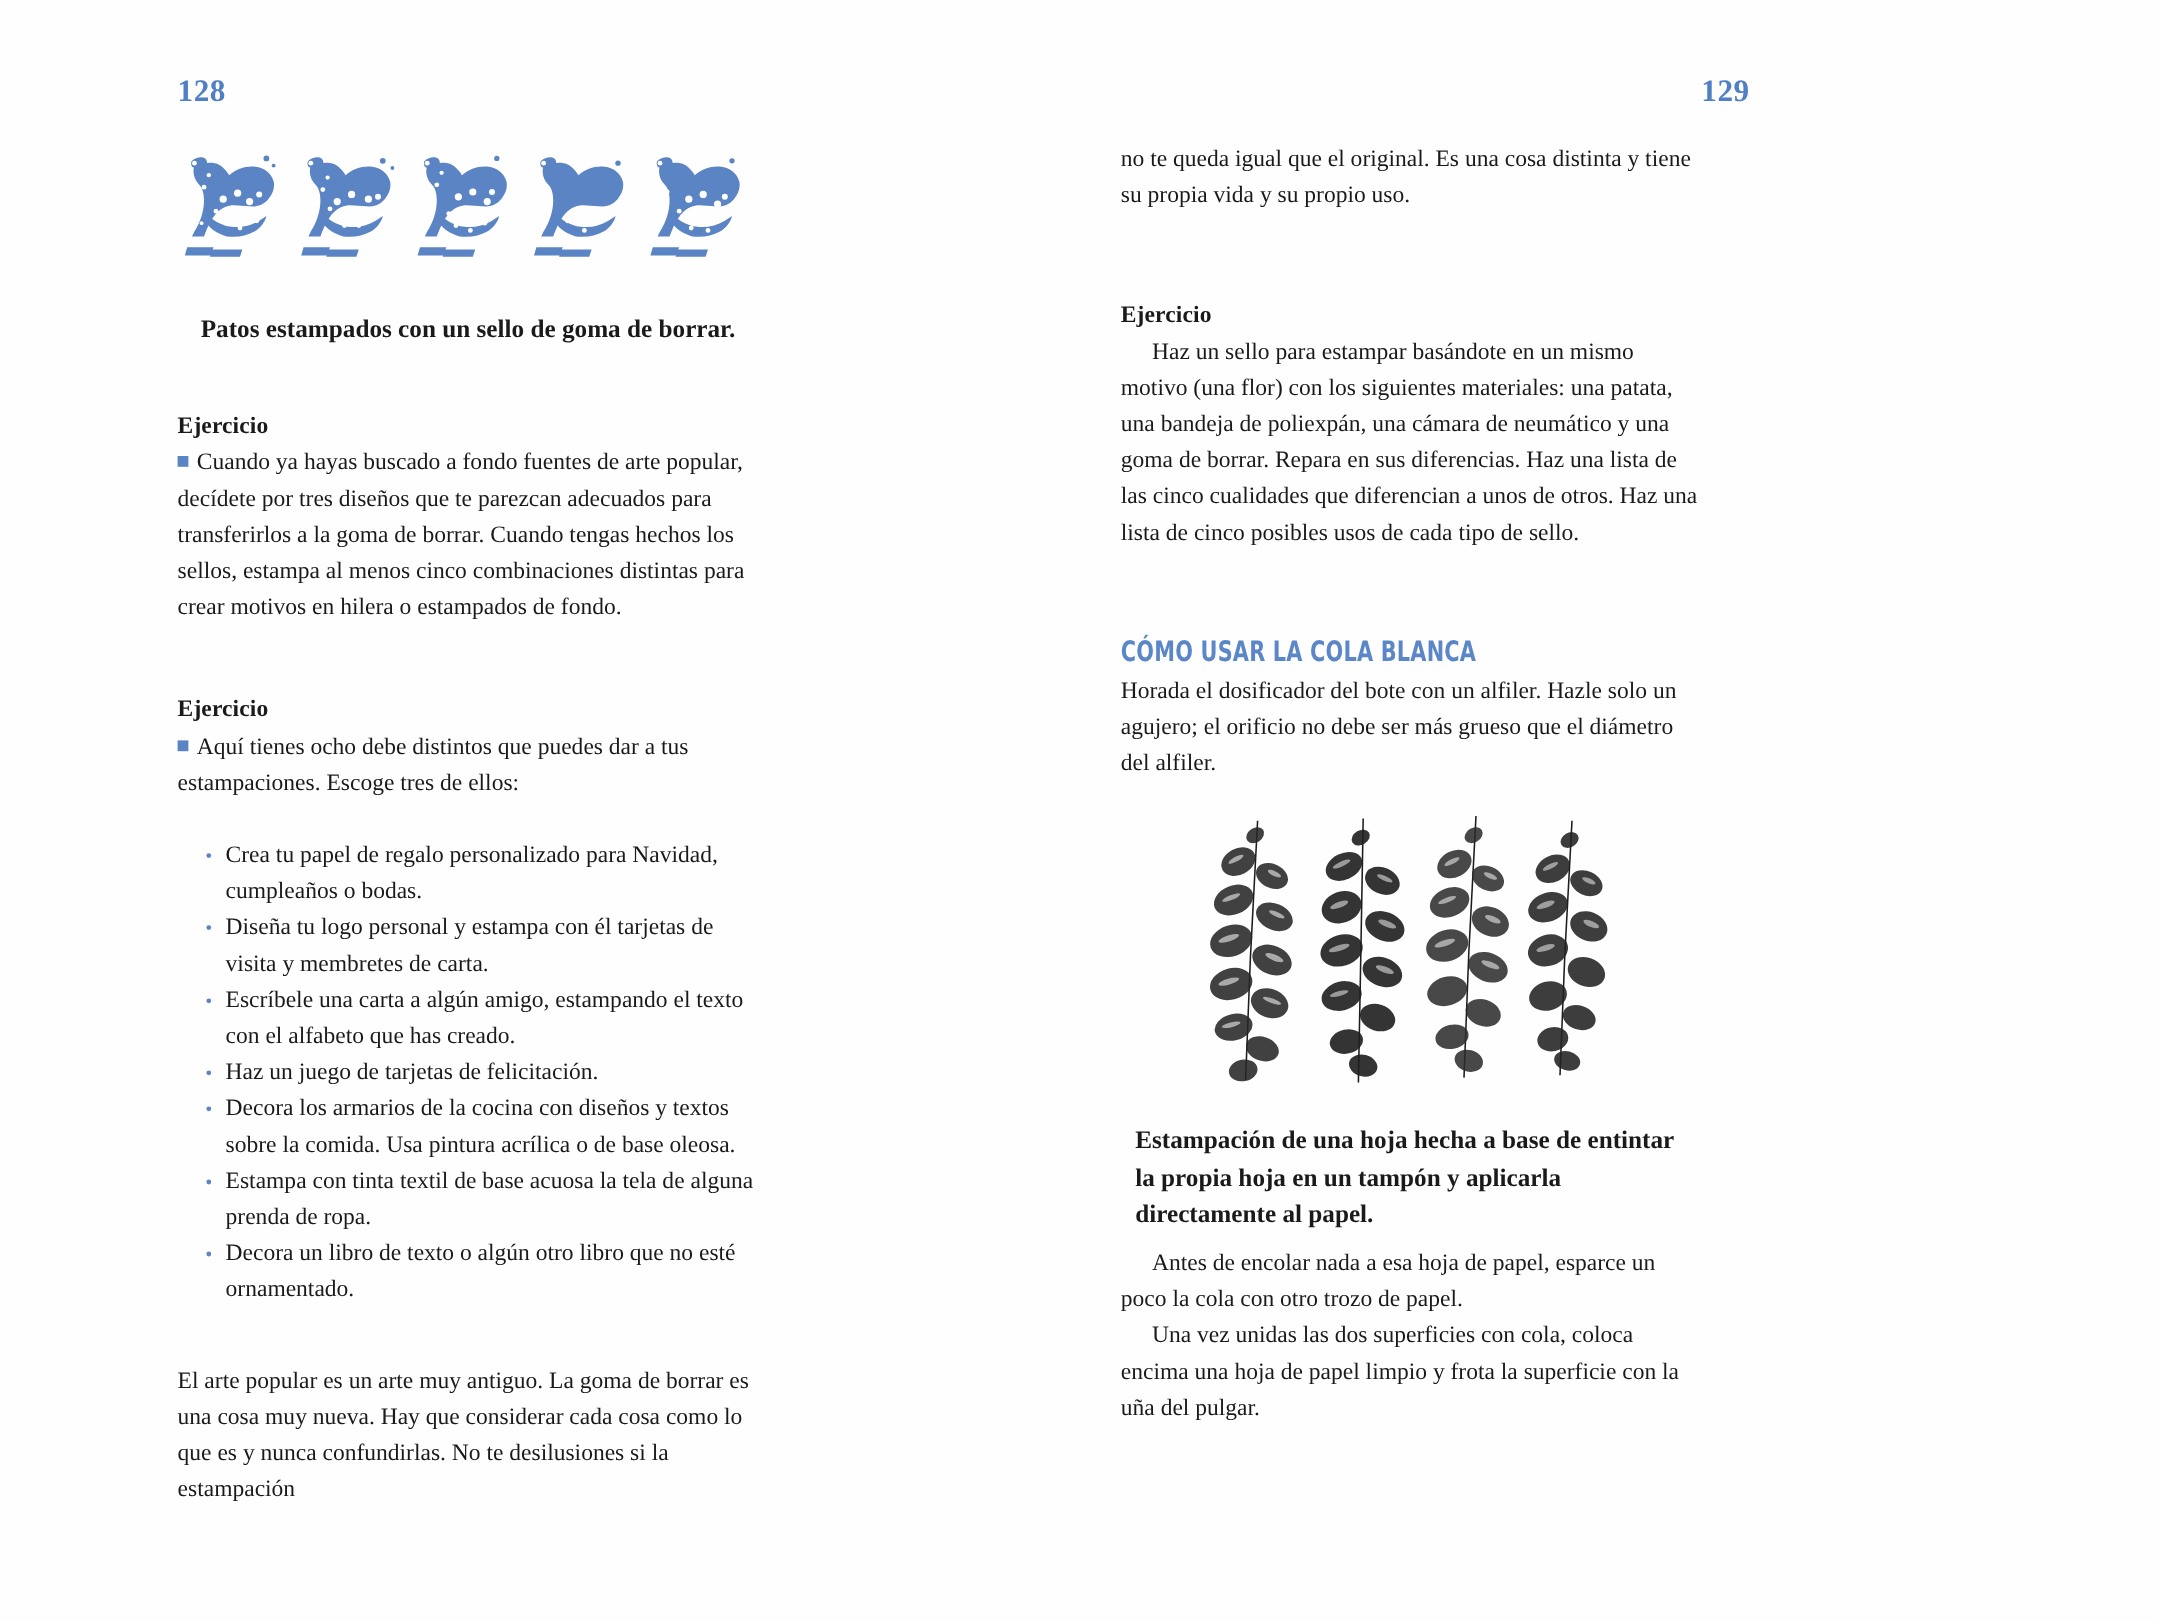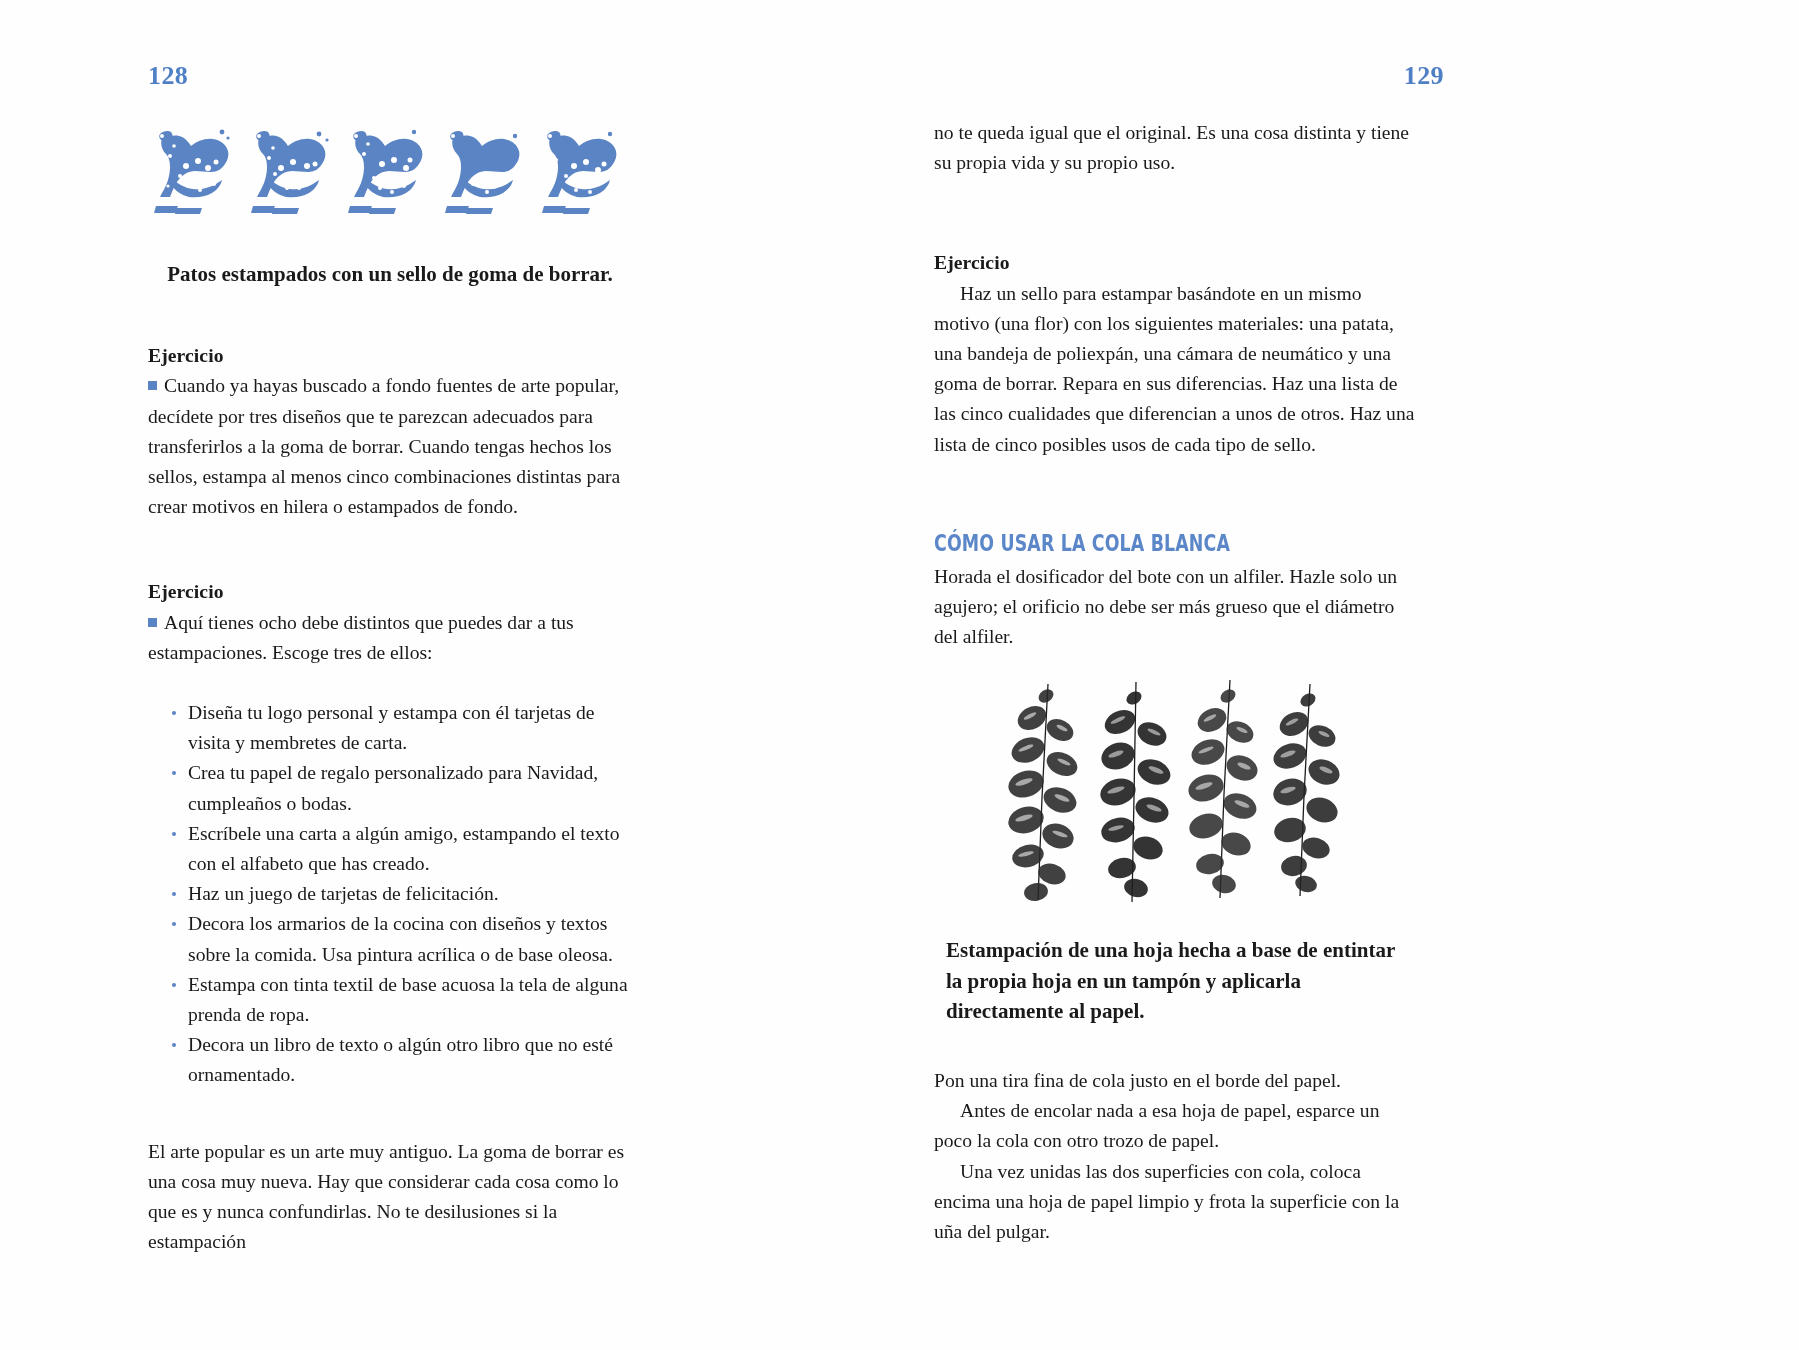--- a/index.html
+++ b/index.html
@@ -34,21 +34,21 @@
   .folio {
     position: absolute;
     top: 61px;
     font-family: "Liberation Serif", "DejaVu Serif", serif;
     font-weight: 700;
     font-size: 26px;
     letter-spacing: 0.4px;
     color: #4f7fc4;
   }
   .folio-left  { left: 148px; }
-  .folio-right { right: 355px; }
+  .folio-right { right: 341px; }
 
   .col {
     position: absolute;
     top: 118px;
     width: 484px;
     font-size: 19.6px;
     line-height: 30.2px;
     text-align: left;
   }
   .col-left  { left: 148px; }
@@ -287,22 +287,22 @@
 
       <p class="caption caption-center">Patos estampados con un sello de goma de borrar.</p>
 
       <h3 class="exercise" style="margin-top:52px">Ejercicio</h3>
       <p><span class="sqbullet"></span><span>Cuando ya hayas buscado a fondo fuentes de arte popular, decídete por tres diseños que te parezcan adecuados para transferirlos a la goma de borrar. Cuando tengas hechos los sellos, estampa al menos cinco combinaciones distintas para crear motivos en hilera o estampados de fondo.</span></p>
 
       <h3 class="exercise" style="margin-top:55px">Ejercicio</h3>
       <p><span class="sqbullet"></span><span>Aquí tienes ocho debe distintos que puedes dar a tus estampaciones. Escoge tres de ellos:</span></p>
 
       <ul class="uses">
+        <li><span>Crea tu papel de regalo personalizado para Navidad, cumpleaños o bodas.</span></li>
         <li><span>Diseña tu logo personal y estampa con él tarjetas de visita y membretes de carta.</span></li>
-        <li><span>Crea tu papel de regalo personalizado para Navidad, cumpleaños o bodas.</span></li>
         <li><span>Escríbele una carta a algún amigo, estampando el texto con el alfabeto que has creado.</span></li>
         <li><span>Haz un juego de tarjetas de felicitación.</span></li>
         <li><span>Decora los armarios de la cocina con diseños y textos sobre la comida. Usa pintura acrílica o de base oleosa.</span></li>
         <li><span>Estampa con tinta textil de base acuosa la tela de alguna prenda de ropa.</span></li>
         <li><span>Decora un libro de texto o algún otro libro que no esté ornamentado.</span></li>
       </ul>
 
       <p style="margin-top:46px">El arte popular es un arte muy antiguo. La goma de borrar es una cosa muy nueva. Hay que considerar cada cosa como lo que es y nunca confundirlas. No te desilusiones si la estampación</p>
     </div>
   </div>
@@ -430,19 +430,18 @@
             <ellipse cx="62" cy="92" rx="7" ry="2.5" transform="rotate(22 62 92)"></ellipse>
             <ellipse cx="24" cy="112" rx="8" ry="2.5" transform="rotate(-17 24 112)"></ellipse>
           </g>
         </svg>
       </div>
 
       <div class="figure-caption-block">
         <p class="caption" style="margin-top:22px">Estampación de una hoja hecha a base de entintar la propia hoja en un tampón y aplicarla directamente al papel.</p>
       </div>
 
-      <p style="margin-top:40px">Pon una tira fina de cola justo en el borde del papel.</p>
       <p class="indent">Antes de encolar nada a esa hoja de papel, esparce un poco la cola con otro trozo de papel.</p>
       <p class="indent">Una vez unidas las dos superficies con cola, coloca encima una hoja de papel limpio y frota la superficie con la uña del pulgar.</p>
     </div>
   </div>
 
 </div>
 
 </body></html>

